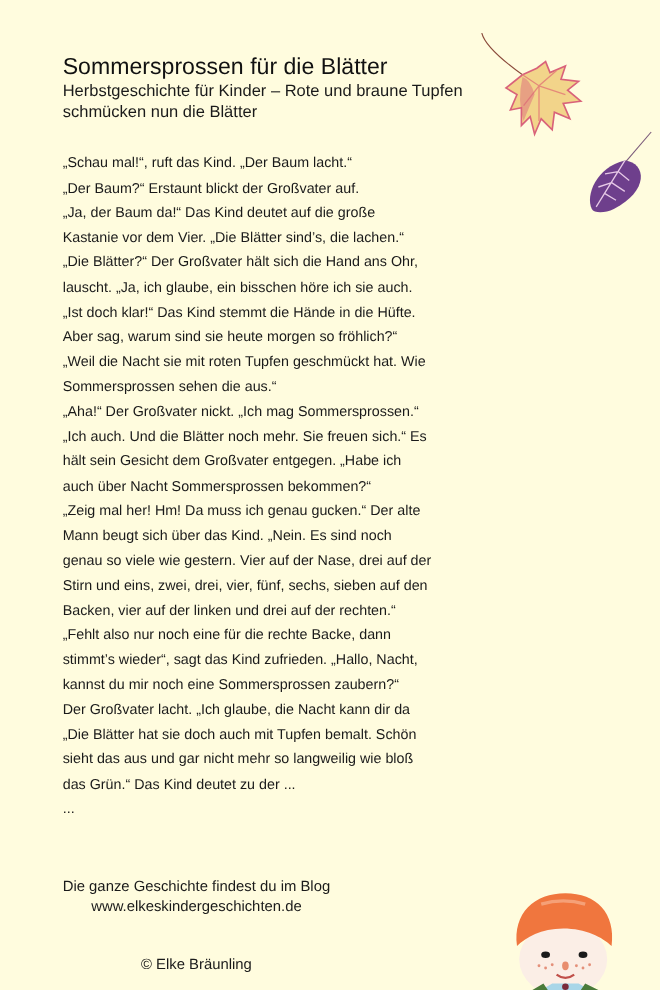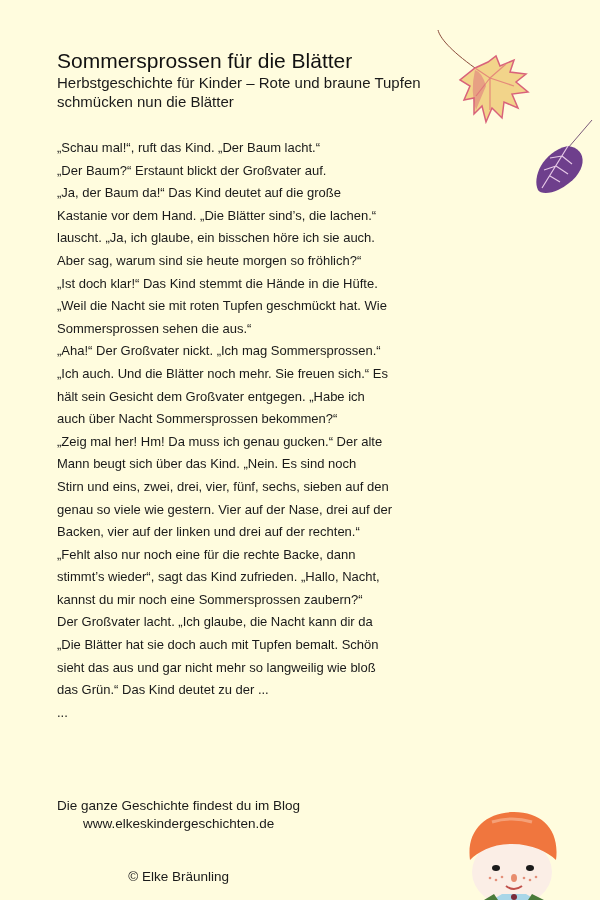--- a/index.html
+++ b/index.html
@@ -50,34 +50,35 @@
 <svg class="deco leaf2" viewBox="0 0 66 80">
   <path d="M64 2 L40 30" stroke="#7a5a7a" stroke-width="1" fill="none"></path>
   <path d="M40 28 C 60 30, 62 56, 30 72 C 22 76, 12 76, 10 72 C 4 60, 14 34, 40 28 Z" fill="#6e3f8c"></path>
   <path d="M40 28 L14 70 M34 38 L44 46 M28 48 L40 56 M22 58 L32 64 M34 38 L22 40 M28 48 L16 52" stroke="#e6c8e6" stroke-width="1.2" fill="none"></path>
 </svg>
 
 <div class="story">
   <span class="line">„Schau mal!“, ruft das Kind. „Der Baum lacht.“</span>
   <span class="line">„Der Baum?“ Erstaunt blickt der Großvater auf.</span>
   <span class="line">„Ja, der Baum da!“ Das Kind deutet auf die große</span>
-  <span class="line">Kastanie vor dem Hand. „Die Blätter sind’s, die lachen.“</span>
+  <span class="line">Kastanie vor dem Vier. „Die Blätter sind’s, die lachen.“</span>
+  <span class="line">„Die Blätter?“ Der Großvater hält sich die Hand ans Ohr,</span>
   <span class="line">lauscht. „Ja, ich glaube, ein bisschen höre ich sie auch.</span>
+  <span class="line">„Ist doch klar!“ Das Kind stemmt die Hände in die Hüfte.</span>
   <span class="line">Aber sag, warum sind sie heute morgen so fröhlich?“</span>
-  <span class="line">„Ist doch klar!“ Das Kind stemmt die Hände in die Hüfte.</span>
   <span class="line">„Weil die Nacht sie mit roten Tupfen geschmückt hat. Wie</span>
   <span class="line">Sommersprossen sehen die aus.“</span>
   <span class="line">„Aha!“ Der Großvater nickt. „Ich mag Sommersprossen.“</span>
   <span class="line">„Ich auch. Und die Blätter noch mehr. Sie freuen sich.“ Es</span>
   <span class="line">hält sein Gesicht dem Großvater entgegen. „Habe ich</span>
   <span class="line">auch über Nacht Sommersprossen bekommen?“</span>
   <span class="line">„Zeig mal her! Hm! Da muss ich genau gucken.“ Der alte</span>
   <span class="line">Mann beugt sich über das Kind. „Nein. Es sind noch</span>
+  <span class="line">genau so viele wie gestern. Vier auf der Nase, drei auf der</span>
   <span class="line">Stirn und eins, zwei, drei, vier, fünf, sechs, sieben auf den</span>
-  <span class="line">genau so viele wie gestern. Vier auf der Nase, drei auf der</span>
   <span class="line">Backen, vier auf der linken und drei auf der rechten.“</span>
   <span class="line">„Fehlt also nur noch eine für die rechte Backe, dann</span>
   <span class="line">stimmt’s wieder“, sagt das Kind zufrieden. „Hallo, Nacht,</span>
   <span class="line">kannst du mir noch eine Sommersprossen zaubern?“</span>
   <span class="line">Der Großvater lacht. „Ich glaube, die Nacht kann dir da</span>
   <span class="line">„Die Blätter hat sie doch auch mit Tupfen bemalt. Schön</span>
   <span class="line">sieht das aus und gar nicht mehr so langweilig wie bloß</span>
   <span class="line">das Grün.“ Das Kind deutet zu der ...</span>
   <span class="line">...</span>
 </div>

